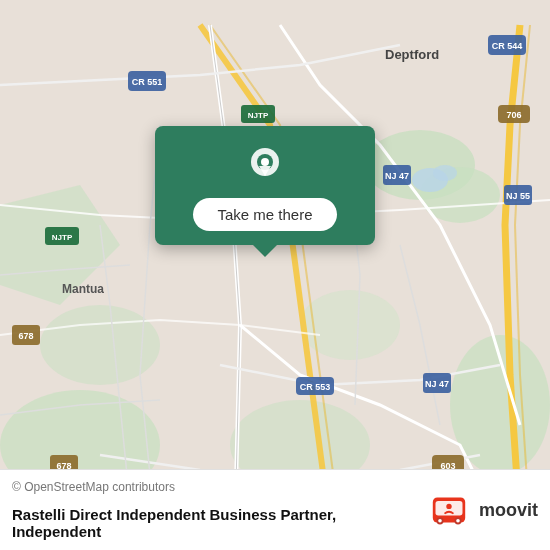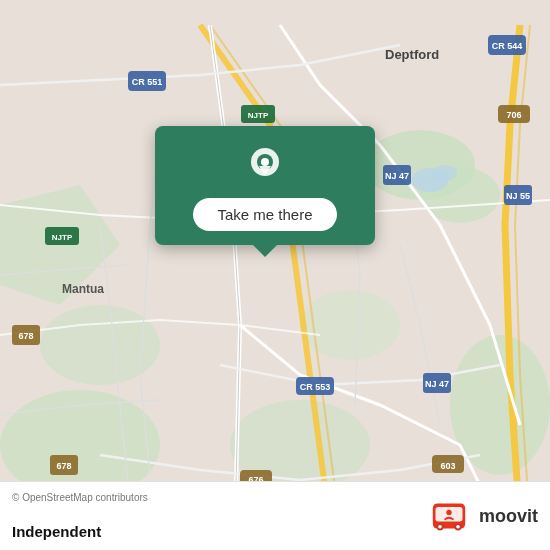--- a/index.html
+++ b/index.html
@@ -87,23 +87,23 @@
       z-index: 20;
       border-top: 1px solid #e0e0e0;
     }
 
     .bottom-left {
       display: flex;
       flex-direction: column;
     }
 
     .attribution {
-      font-size: 10px;
+      font-size: 12px;
       color: #777;
-      margin-bottom: 20px;
+      margin-bottom: 12px;
     }
 
     .location-name {
       font-size: 15px;
       font-weight: 600;
       color: #111;
     }
 
     .moovit-logo {
       display: flex;
@@ -224,20 +224,21 @@
       <circle cx="22" cy="18" r="8" fill="#2e7d5e"></circle>
       <circle cx="22" cy="18" r="4" fill="white"></circle>
       <polygon points="22,32 16,22 28,22" fill="white" opacity="0.9"></polygon>
     </svg>
     <button class="take-me-btn">Take me there</button>
   </div>
 
   <div class="bottom-bar">
     <div class="bottom-left">
       <span class="attribution">© OpenStreetMap contributors</span>
+      <span class="location-name">Rastelli Direct Independent Business Partner,</span>
       <span class="location-name">Independent</span>
     </div>
 
     <div class="moovit-logo">
       <svg class="moovit-icon" viewBox="0 0 40 40" xmlns="http://www.w3.org/2000/svg">
 
         <rect x="2" y="6" width="36" height="28" rx="5" fill="#e8341c"></rect>
         <rect x="5" y="10" width="30" height="16" rx="3" fill="white" opacity="0.9"></rect>
         <circle cx="10" cy="32" r="4" fill="#c0392b"></circle>
         <circle cx="30" cy="32" r="4" fill="#c0392b"></circle>

